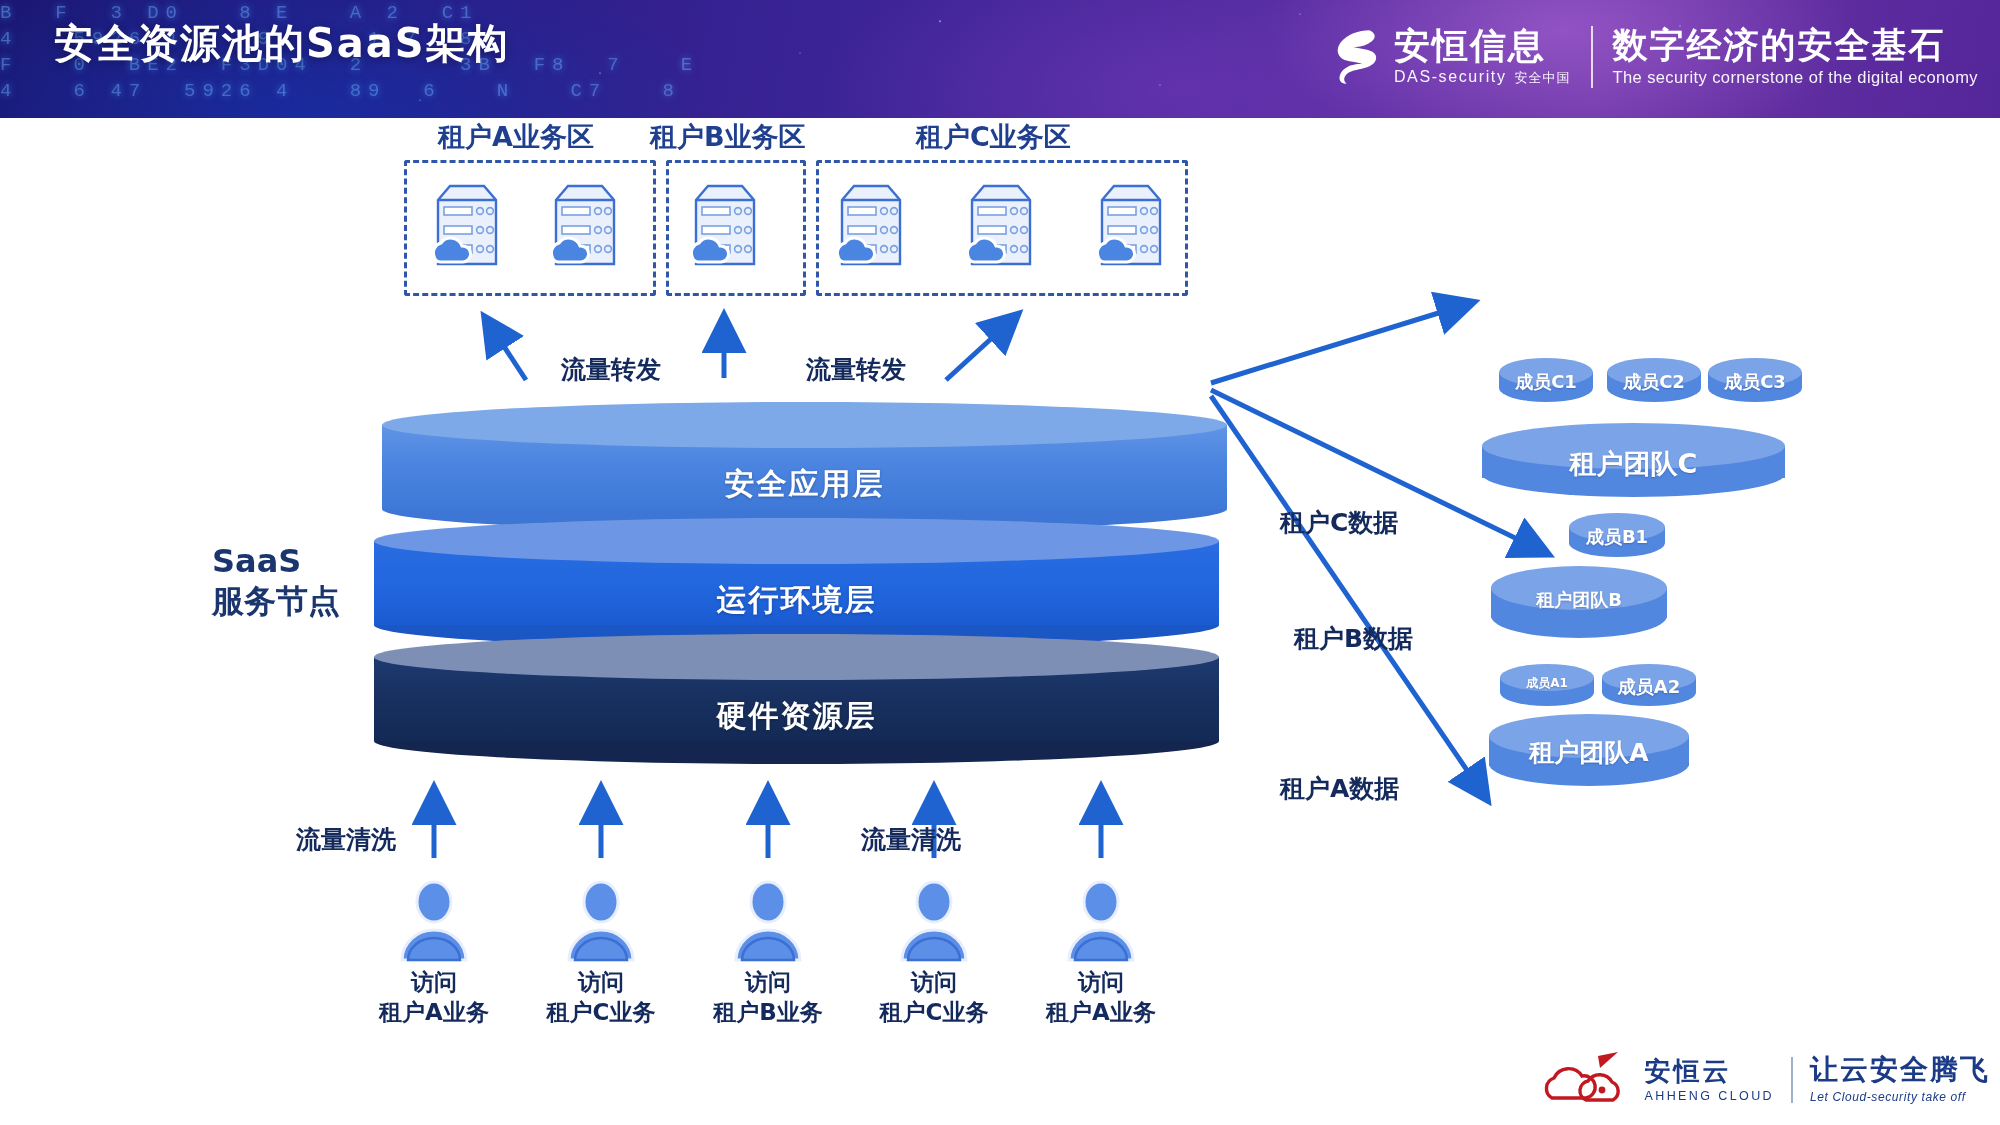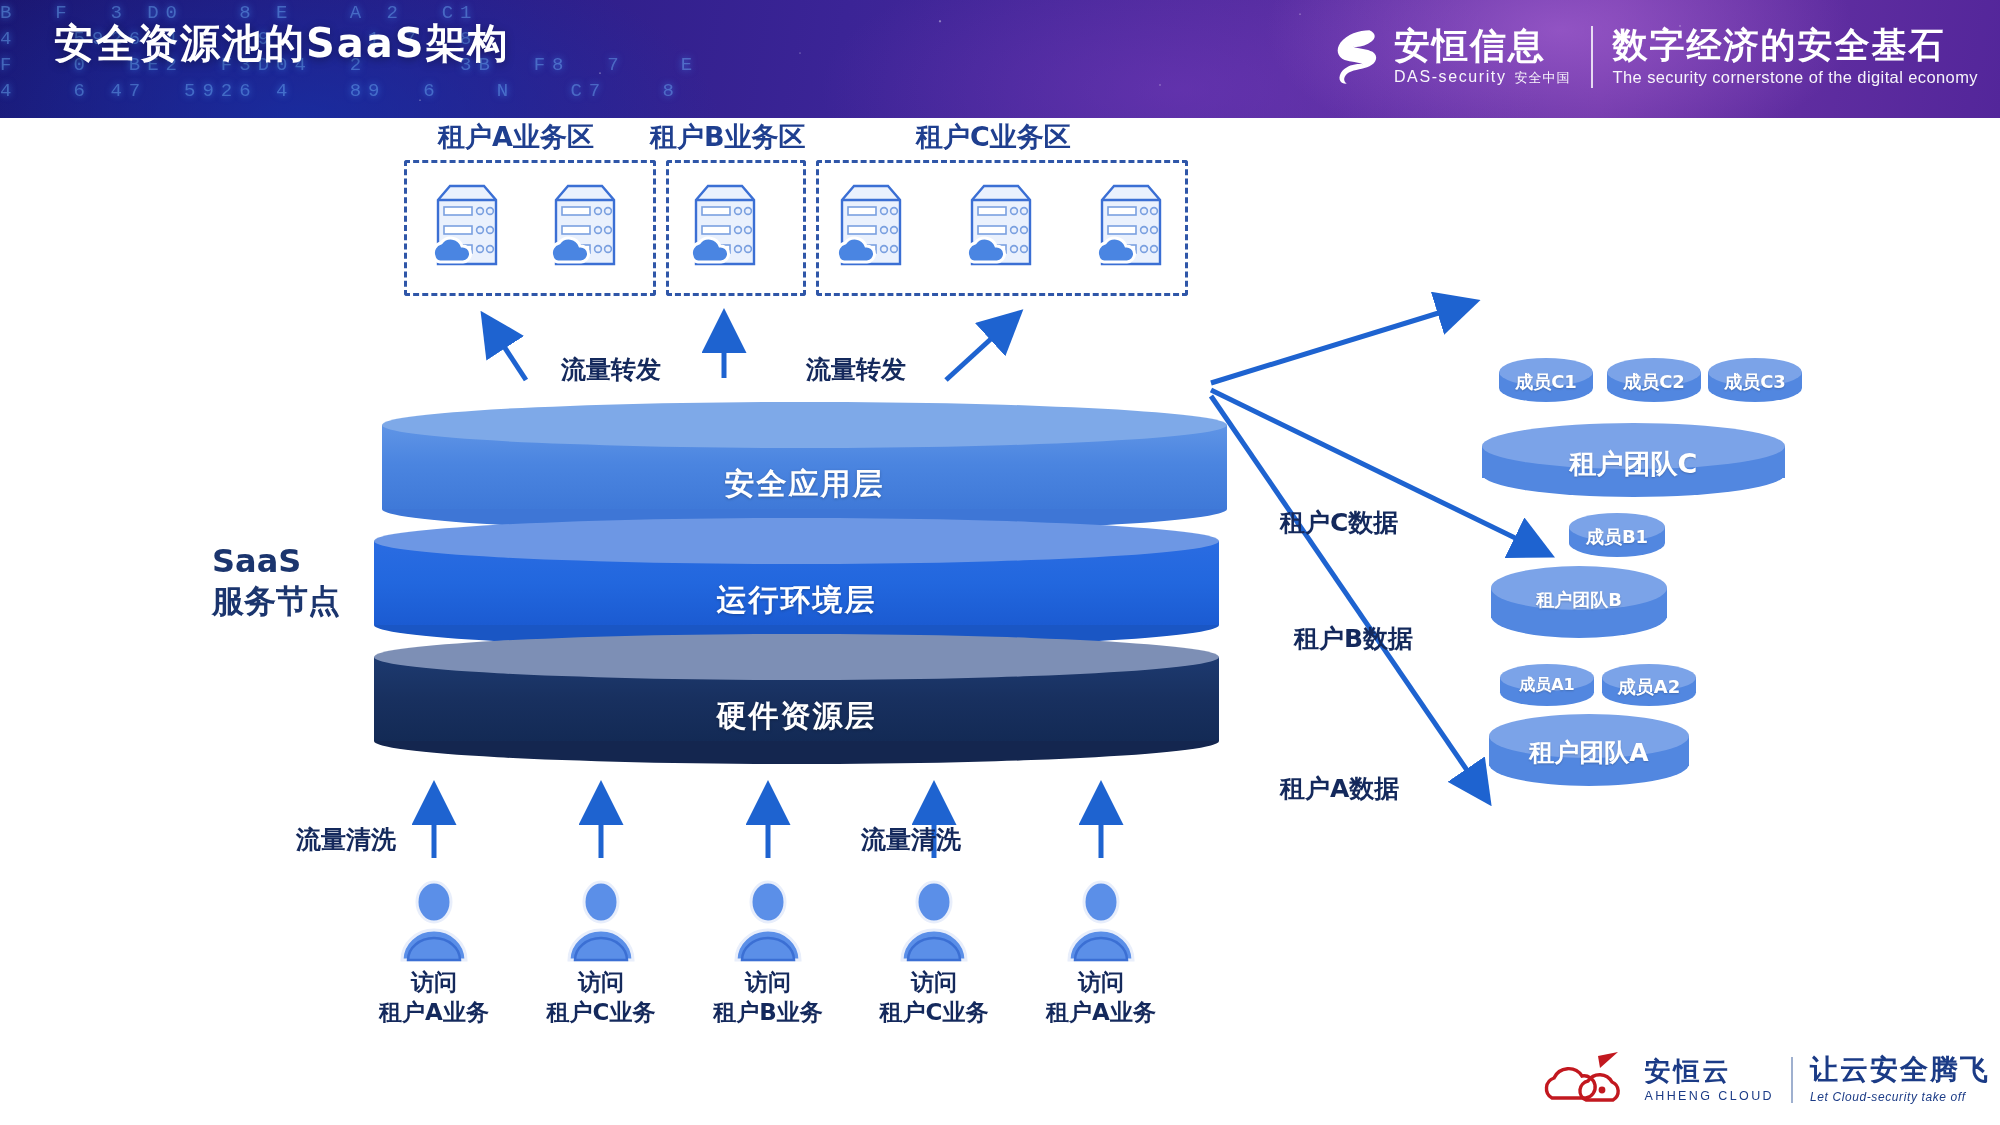--- a/index.html
+++ b/index.html
@@ -389,21 +389,21 @@
   <div class="tcyl" style="left:1473px;top:596px;width:200px;height:72px;">
     <div class="t-bot" style="top:28px;height:44px;"></div>
     <div class="t-body" style="top:22px;height:30px;"></div>
     <div class="t-top" style="height:44px;"></div>
     <div class="t-lbl" style="top:22px;font-size:25px;">租户团队A</div>
   </div>
   <div class="tcyl" style="left:1484px;top:546px;width:94px;height:44px;">
     <div class="t-bot" style="top:15px;height:27px;"></div>
     <div class="t-body" style="top:13px;height:16px;"></div>
     <div class="t-top" style="height:27px;"></div>
-    <div class="t-lbl" style="top:11px;font-size:16px;">成员A1</div>
+    <div class="t-lbl" style="top:11px;font-size:12px;">成员A1</div>
   </div>
   <div class="tcyl" style="left:1586px;top:546px;width:94px;height:44px;">
     <div class="t-bot" style="top:15px;height:27px;"></div>
     <div class="t-body" style="top:13px;height:16px;"></div>
     <div class="t-top" style="height:27px;"></div>
     <div class="t-lbl" style="top:11px;font-size:18px;">成员A2</div>
   </div>
 
   <div class="abs flow-lbl" style="left:280px;top:705px;">流量清洗</div>
   <div class="abs flow-lbl" style="left:845px;top:705px;">流量清洗</div>

